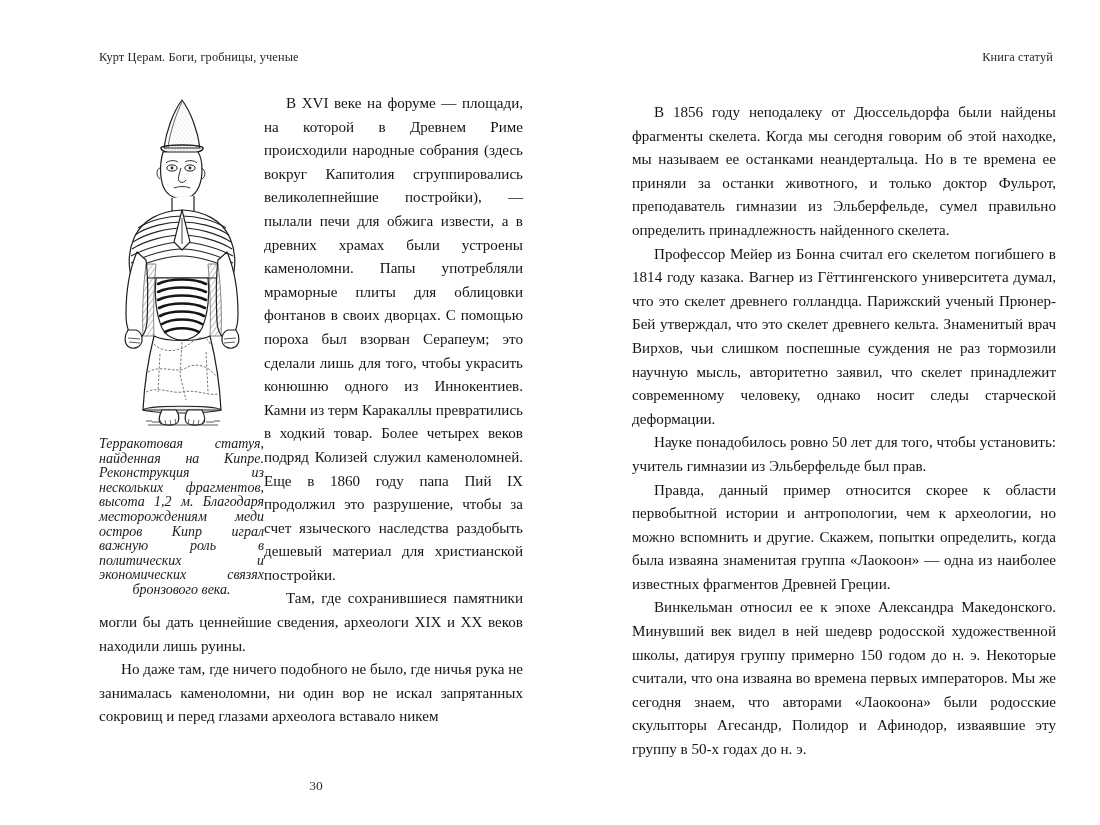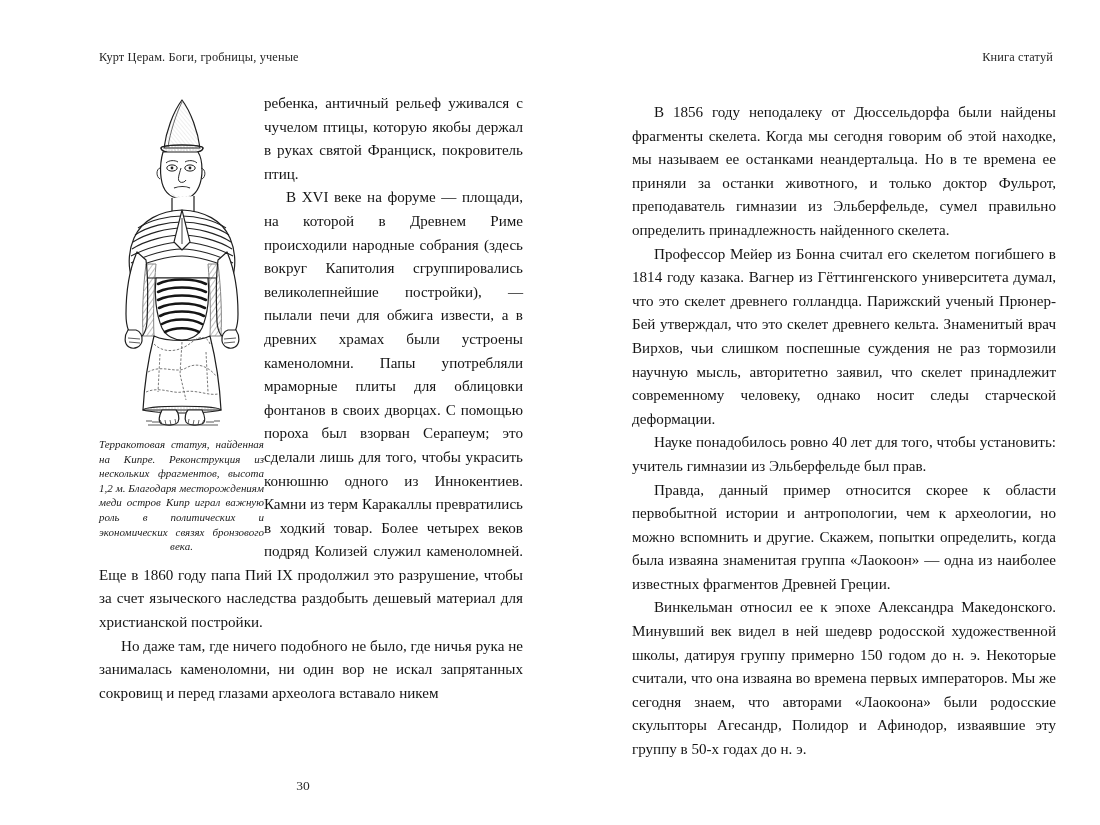--- a/index.html
+++ b/index.html
@@ -41,21 +41,21 @@
   .running-head.left  { left: 63px; }
   .running-head.right { right: 67px; }
 
   .folio {
     position: absolute;
     font-size: 13.5px;
     color: #2a2a2a;
     text-align: center;
     width: 80px;
   }
-  .folio.left  { left: 227px; top: 778px; }
+  .folio.left  { left: 240px; top: 778px; }
 
   
   .textblock {
     position: absolute;
     font-size: 15.1px;
     line-height: 23.6px;
     text-align: justify;
     text-justify: inter-word;
     hyphens: manual;
     color: #141414;
@@ -88,21 +88,21 @@
   .fig-art {
     display: block;
     width: 160px;
     height: 336px;
     margin: 0 auto;
   }
   .fig-caption {
     display: block;
     margin-top: 9px;
     font-style: italic;
-    font-size: 11px;
+    font-size: 14px;
     line-height: 14.6px;
     text-align: justify;
     text-align-last: center;
     color: #1a1a1a;
   }
 </style>
 </head>
 <body>
 
 <div class="spread">
@@ -228,36 +228,36 @@
               <path d="M104 330 L 112 330"></path>
               <path d="M44 329 L 50 329"></path>
               <path d="M112 329 L 118 329"></path>
             </g>
           </g>
         </svg>
 
         <figcaption class="fig-caption">Терракотовая статуя, найденная на Кипре. Реконструкция из нескольких фрагментов, высота 1,2 м. Благодаря месторождениям меди остров Кипр играл важную роль в политических и экономических связях бронзового века.</figcaption>
       </figure>
 
-      <p class="noindent">ребенка, античный рельеф уживался с чучелом птицы, которую якобы держал в руках святой Франциск, покровитель птиц.</p>
       <p>В XVI веке на форуме — площади, на которой в Древнем Риме происходили народные собрания (здесь вокруг Капитолия сгруппировались великолепнейшие постройки), — пылали печи для обжига извести, а в древних храмах были устроены каменоломни. Папы употребляли мраморные плиты для облицовки фонтанов в своих дворцах. С помощью пороха был взорван Серапеум; это сделали лишь для того, чтобы украсить конюшню одного из Иннокентиев. Камни из терм Каракаллы превратились в ходкий товар. Более четырех веков подряд Колизей служил каменоломней. Еще в 1860 году папа Пий IX продолжил это разрушение, чтобы за счет языческого наследства раздобыть дешевый материал для христианской постройки.</p>
+      <p>Там, где сохранившиеся памятники могли бы дать ценнейшие сведения, археологи XIX и XX веков находили лишь руины.</p>
       <p>Но даже там, где ничего подобного не было, где ничья рука не занималась каменоломни, ни один вор не искал запрятанных сокровищ и перед глазами археолога вставало никем</p>
     </div>
 
     <div class="folio left">30</div>
   </div>
 
   <div class="page page-right">
 
     <div class="running-head right">Книга статуй</div>
 
     <div class="textblock block-right" style="left:62px;">
       <p class="gap">В 1856 году неподалеку от Дюссельдорфа были найдены фрагменты скелета. Когда мы сегодня говорим об этой находке, мы называем ее останками неандертальца. Но в те времена ее приняли за останки животного, и только доктор Фульрот, преподаватель гимназии из Эльберфельде, сумел правильно определить принадлежность найденного скелета.</p>
       <p>Профессор Мейер из Бонна считал его скелетом погибшего в 1814 году казака. Вагнер из Гёттингенского университета думал, что это скелет древнего голландца. Парижский ученый Прюнер-Бей утверждал, что это скелет древнего кельта. Знаменитый врач Вирхов, чьи слишком поспешные суждения не раз тормозили научную мысль, авторитетно заявил, что скелет принадлежит современному человеку, однако носит следы старческой деформации.</p>
-      <p>Науке понадобилось ровно 40 лет для того, чтобы установить: учитель гимназии из Эльберфельде был прав.</p>
+      <p>Науке понадобилось ровно 50 лет для того, чтобы установить: учитель гимназии из Эльберфельде был прав.</p>
       <p>Правда, данный пример относится скорее к области первобытной истории и антропологии, чем к археологии, но можно вспомнить и другие. Скажем, попытки определить, когда была изваяна знаменитая группа «Лаокоон» — одна из наиболее известных фрагментов Древней Греции.</p>
       <p>Винкельман относил ее к эпохе Александра Македонского. Минувший век видел в ней шедевр родосской художественной школы, датируя группу примерно 150 годом до н. э. Некоторые считали, что она изваяна во времена первых императоров. Мы же сегодня знаем, что авторами «Лаокоона» были родосские скульпторы Агесандр, Полидор и Афинодор, изваявшие эту группу в 50-х годах до н. э.</p>
 
     </div>
 
   </div>
 
 </div>
 
 </body></html>

